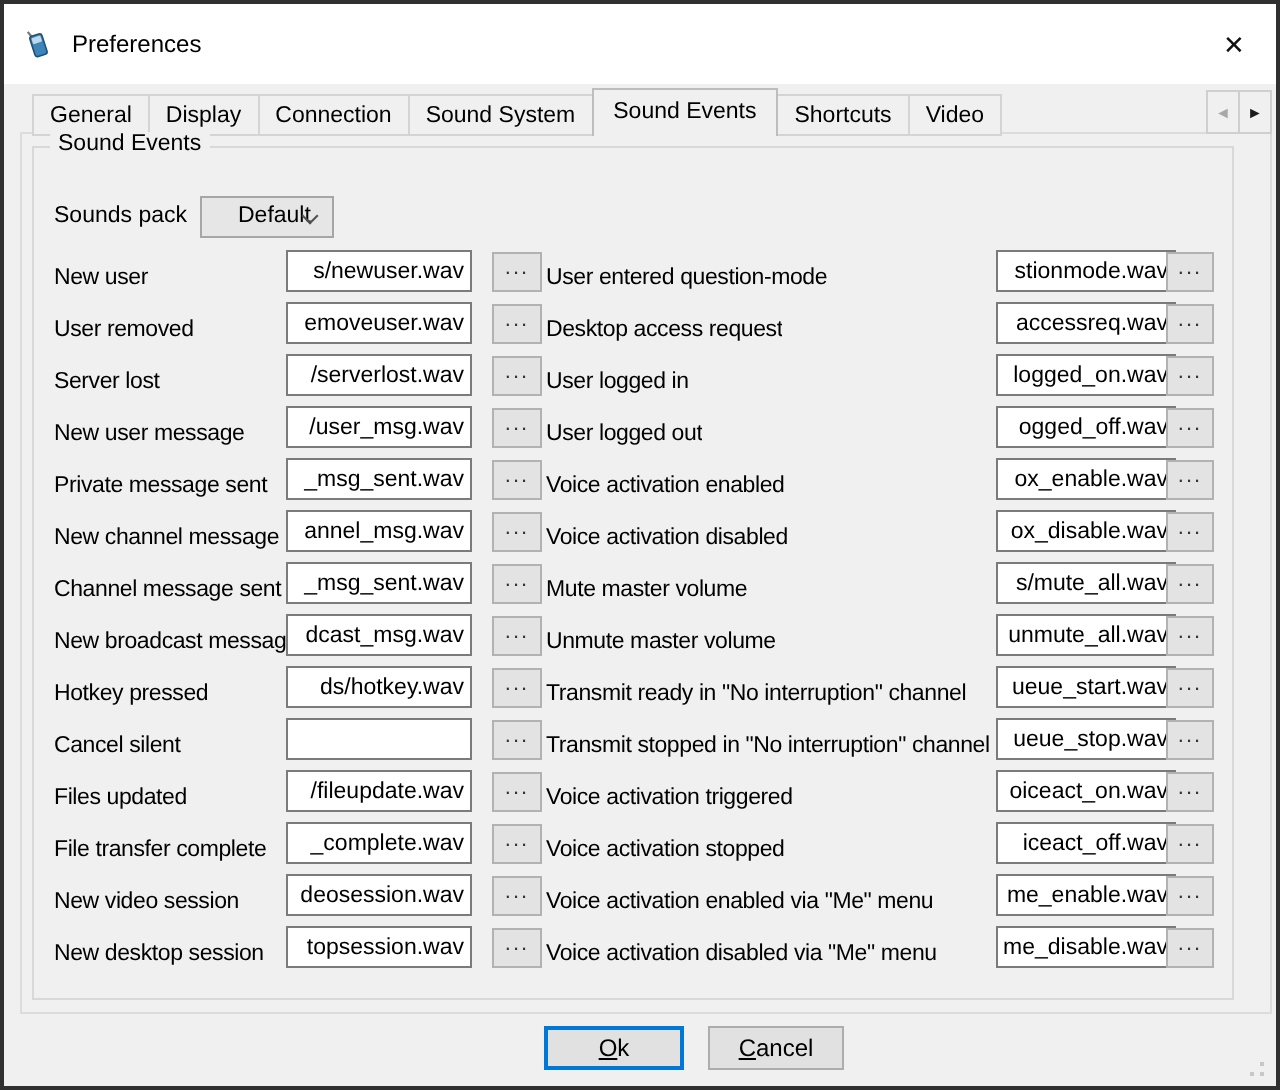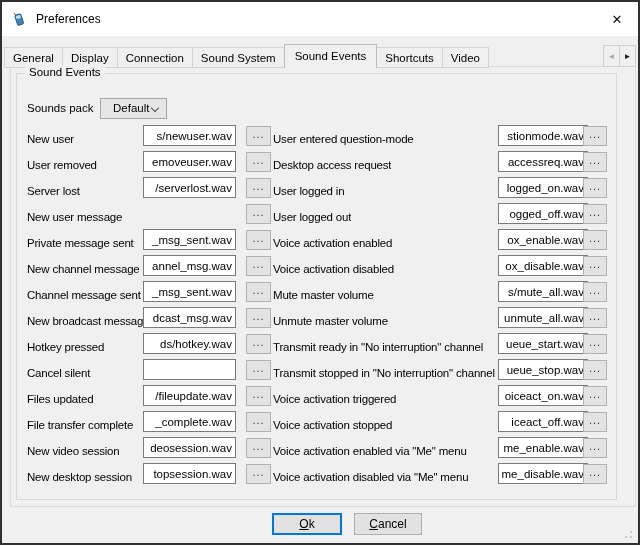--- a/index.html
+++ b/index.html
@@ -3,43 +3,43 @@
 <meta charset="utf-8">
 <style>
   html,body{margin:0;padding:0;background:#555;}
   *{box-sizing:border-box;}
   .screen{
     position:relative;width:640px;height:545px;overflow:hidden;
     background:#f0f0f0;border:2px solid #303030;
     font-family:"Liberation Sans",sans-serif;color:#000;
   }
   
-  .titlebar{position:absolute;left:0;top:0;right:0;height:34px;background:#ffffff;display:flex;align-items:center;}
+  .titlebar{position:absolute;left:0;top:0;right:0;height:40px;background:#ffffff;display:flex;align-items:center;}
   .titlebar .app-icon{margin-left:9px;width:16px;height:16px;flex:0 0 auto;}
   .titlebar .title{margin-left:9px;font-size:12px;}
   .close-btn{margin-left:auto;width:42px;height:30px;display:flex;align-items:center;justify-content:center;font-size:13px;color:#111;cursor:default;}
   
-  .tabstrip{position:absolute;left:2px;top:42px;width:586px;height:24px;display:flex;align-items:flex-end;overflow:hidden;z-index:2;}
+  .tabstrip{position:absolute;left:14px;top:42px;width:586px;height:24px;display:flex;align-items:flex-end;overflow:hidden;z-index:2;}
   .tab{flex:0 0 auto;height:21px;line-height:20px;padding:0 8px;font-size:11.5px;background:#f0f0f0;
        border:1px solid #d4d4d4;margin-right:-1px;white-space:nowrap;}
   .tab.selected{height:24px;line-height:23px;padding:0 10px;background:#f0f0f0;border-color:#bdbdbd;border-bottom:none;position:relative;z-index:4;}
   .tabscroll{position:absolute;top:43px;left:601px;display:flex;z-index:5;}
   .scrollbtn{width:17px;height:22px;background:#f0f0f0;border:1px solid #cfcfcf;margin-right:-1px;
              display:flex;align-items:center;justify-content:center;font-size:8px;}
   .scrollbtn.disabled{color:#a8a8a8;}
   .scrollbtn.enabled{color:#1b1b1b;}
   
   .tabpage{position:absolute;left:8px;top:64px;width:626px;height:441px;border:1px solid #dcdcdc;background:#f0f0f0;z-index:1;}
   .groupbox{position:absolute;left:14px;top:71px;width:601px;height:427px;border:1px solid #d8d8d8;z-index:2;}
   .groupbox>.caption{position:absolute;left:8px;top:-8px;padding:0 4px;background:#f0f0f0;font-size:11.5px;}
   
   .sounds-pack-row{position:absolute;left:10px;top:24px;height:22px;}
   .sp-label{position:absolute;left:0;top:4px;font-size:11.5px;white-space:nowrap;}
   .combo{position:absolute;left:73px;top:0;width:67px;height:21px;background:#e6e6e6;border:1px solid #a6a6a6;
-         font-size:11.5px;line-height:19px;padding-left:12px;}
+         font-size:11.5px;line-height:19px;padding-left:18px;}
   .combo .chev{position:absolute;right:8px;top:6px;width:6px;height:6px;border-right:1.4px solid #505050;border-bottom:1.4px solid #505050;transform:rotate(45deg);}
   
   .col{position:absolute;top:51px;}
   #col-left{left:10px;width:246px;}
   #col-right{left:256px;width:336px;}
   .srow{position:relative;height:26px;}
   .lbl{position:absolute;left:0;top:8px;font-size:11.5px;letter-spacing:-0.2px;white-space:nowrap;}
   .field{position:absolute;top:0;height:21px;border:1px solid #7b7b7b;background:#fff;
          display:flex;justify-content:flex-end;align-items:center;padding:0 3px;overflow:hidden;}
   .fieldtext{font-size:11.5px;white-space:nowrap;}
@@ -127,20 +127,23 @@
   </div>
         <div class="srow">
     <span class="lbl">Server lost</span>
     <span class="field">
             <span class="fieldtext">/serverlost.wav</span>
           </span>
     <span class="browse">...</span>
   </div>
         <div class="srow">
     <span class="lbl">New user message</span>
+    <span class="field">
+            <span class="fieldtext">/user_msg.wav</span>
+          </span>
     <span class="browse">...</span>
   </div>
         <div class="srow">
     <span class="lbl">Private message sent</span>
     <span class="field">
             <span class="fieldtext">_msg_sent.wav</span>
           </span>
     <span class="browse">...</span>
   </div>
         <div class="srow">

